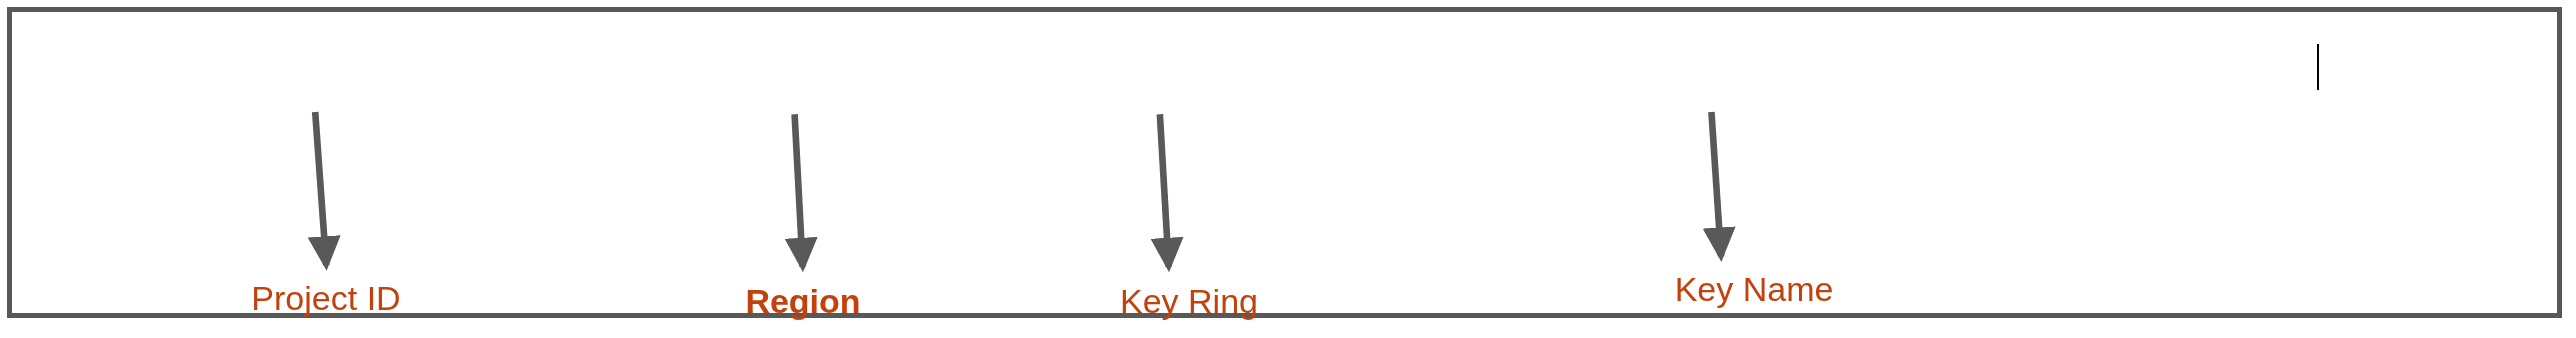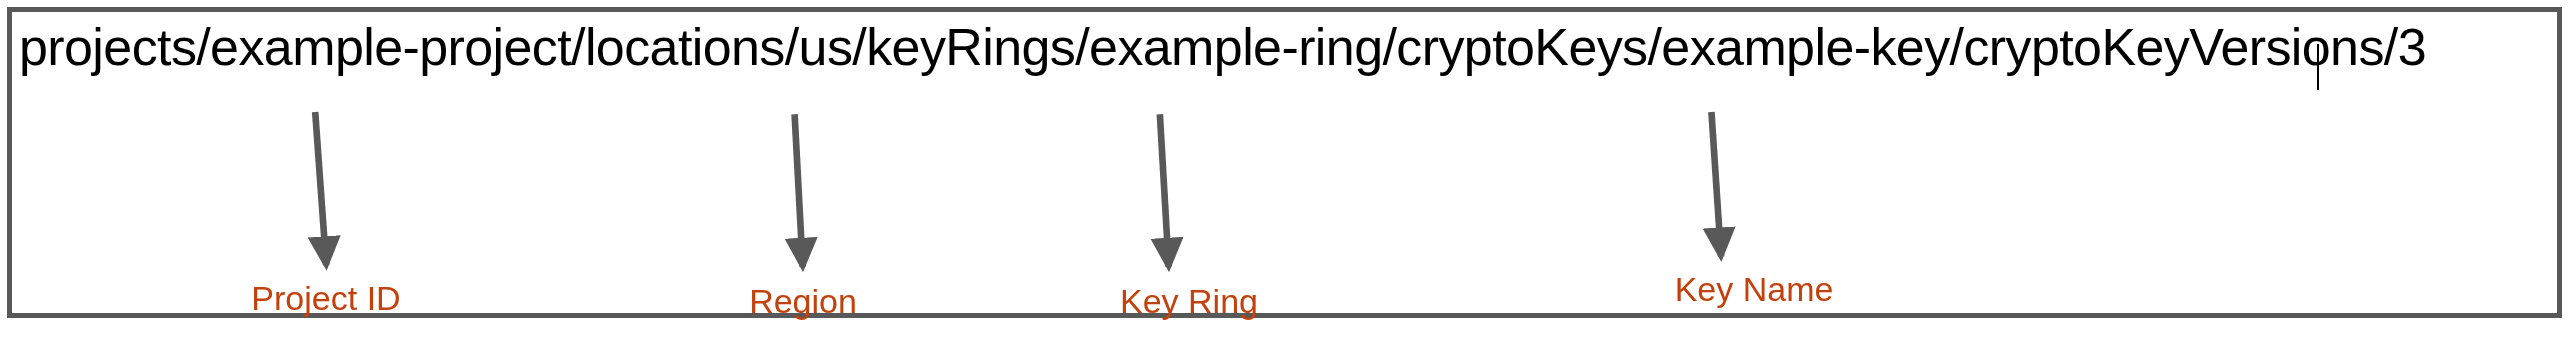--- a/index.html
+++ b/index.html
@@ -62,32 +62,31 @@
   .callout-label {
     position: absolute;
     font-family: "Liberation Sans", sans-serif;
     font-size: 34px;
     line-height: 1;
     color: #c2410c;
     white-space: nowrap;
     transform: translateX(-50%);
   }
   #label-project-id { left: 326px;  top: 281px; }
-  #label-region     { left: 803px; top: 284px; }
+  #label-region     { left: 803px; top: 284px; font-weight: bold; }
   #label-key-ring   { left: 1189px; top: 284px; }
   #label-key-name   { left: 1754px; top: 272px; }
 </style>
 </head>
 <body>
 
 <div id="canvas">
 
   <div id="frame"></div>
 
-  <div id="path-text">projects/example-project/locations/us/keyRings/example-ring/cryptoKeys/example-key/cryptoKeyVersions/3</div>
 
   <div id="caret"></div>
 
   <svg id="arrows" viewBox="0 0 3498 460" width="2576" height="339" xmlns="http://www.w3.org/2000/svg">
     <defs>
       <marker id="ah" viewBox="0 0 10 10" refX="8.4" refY="5" markerWidth="5.2" markerHeight="5.2" orient="auto-start-reverse">
         <path d="M 0 0.2 L 10 5 L 0 9.8 z" fill="#595959"></path>
       </marker>
     </defs>
 

